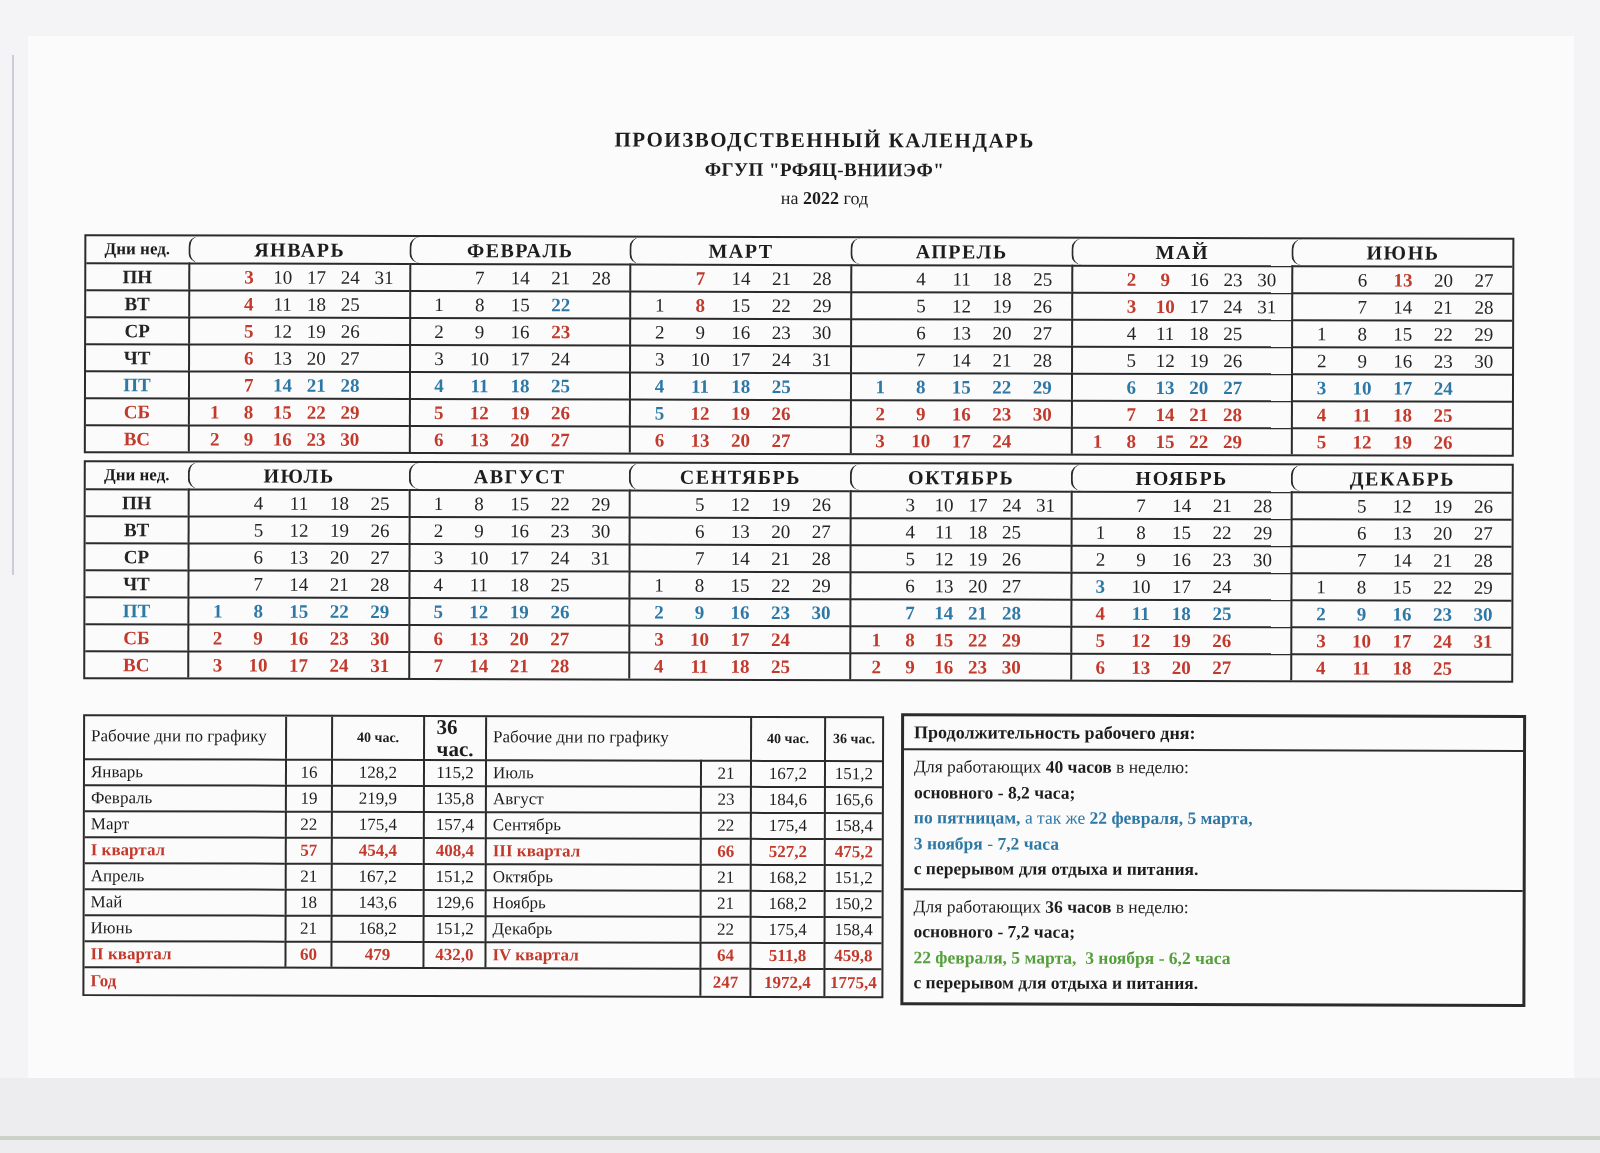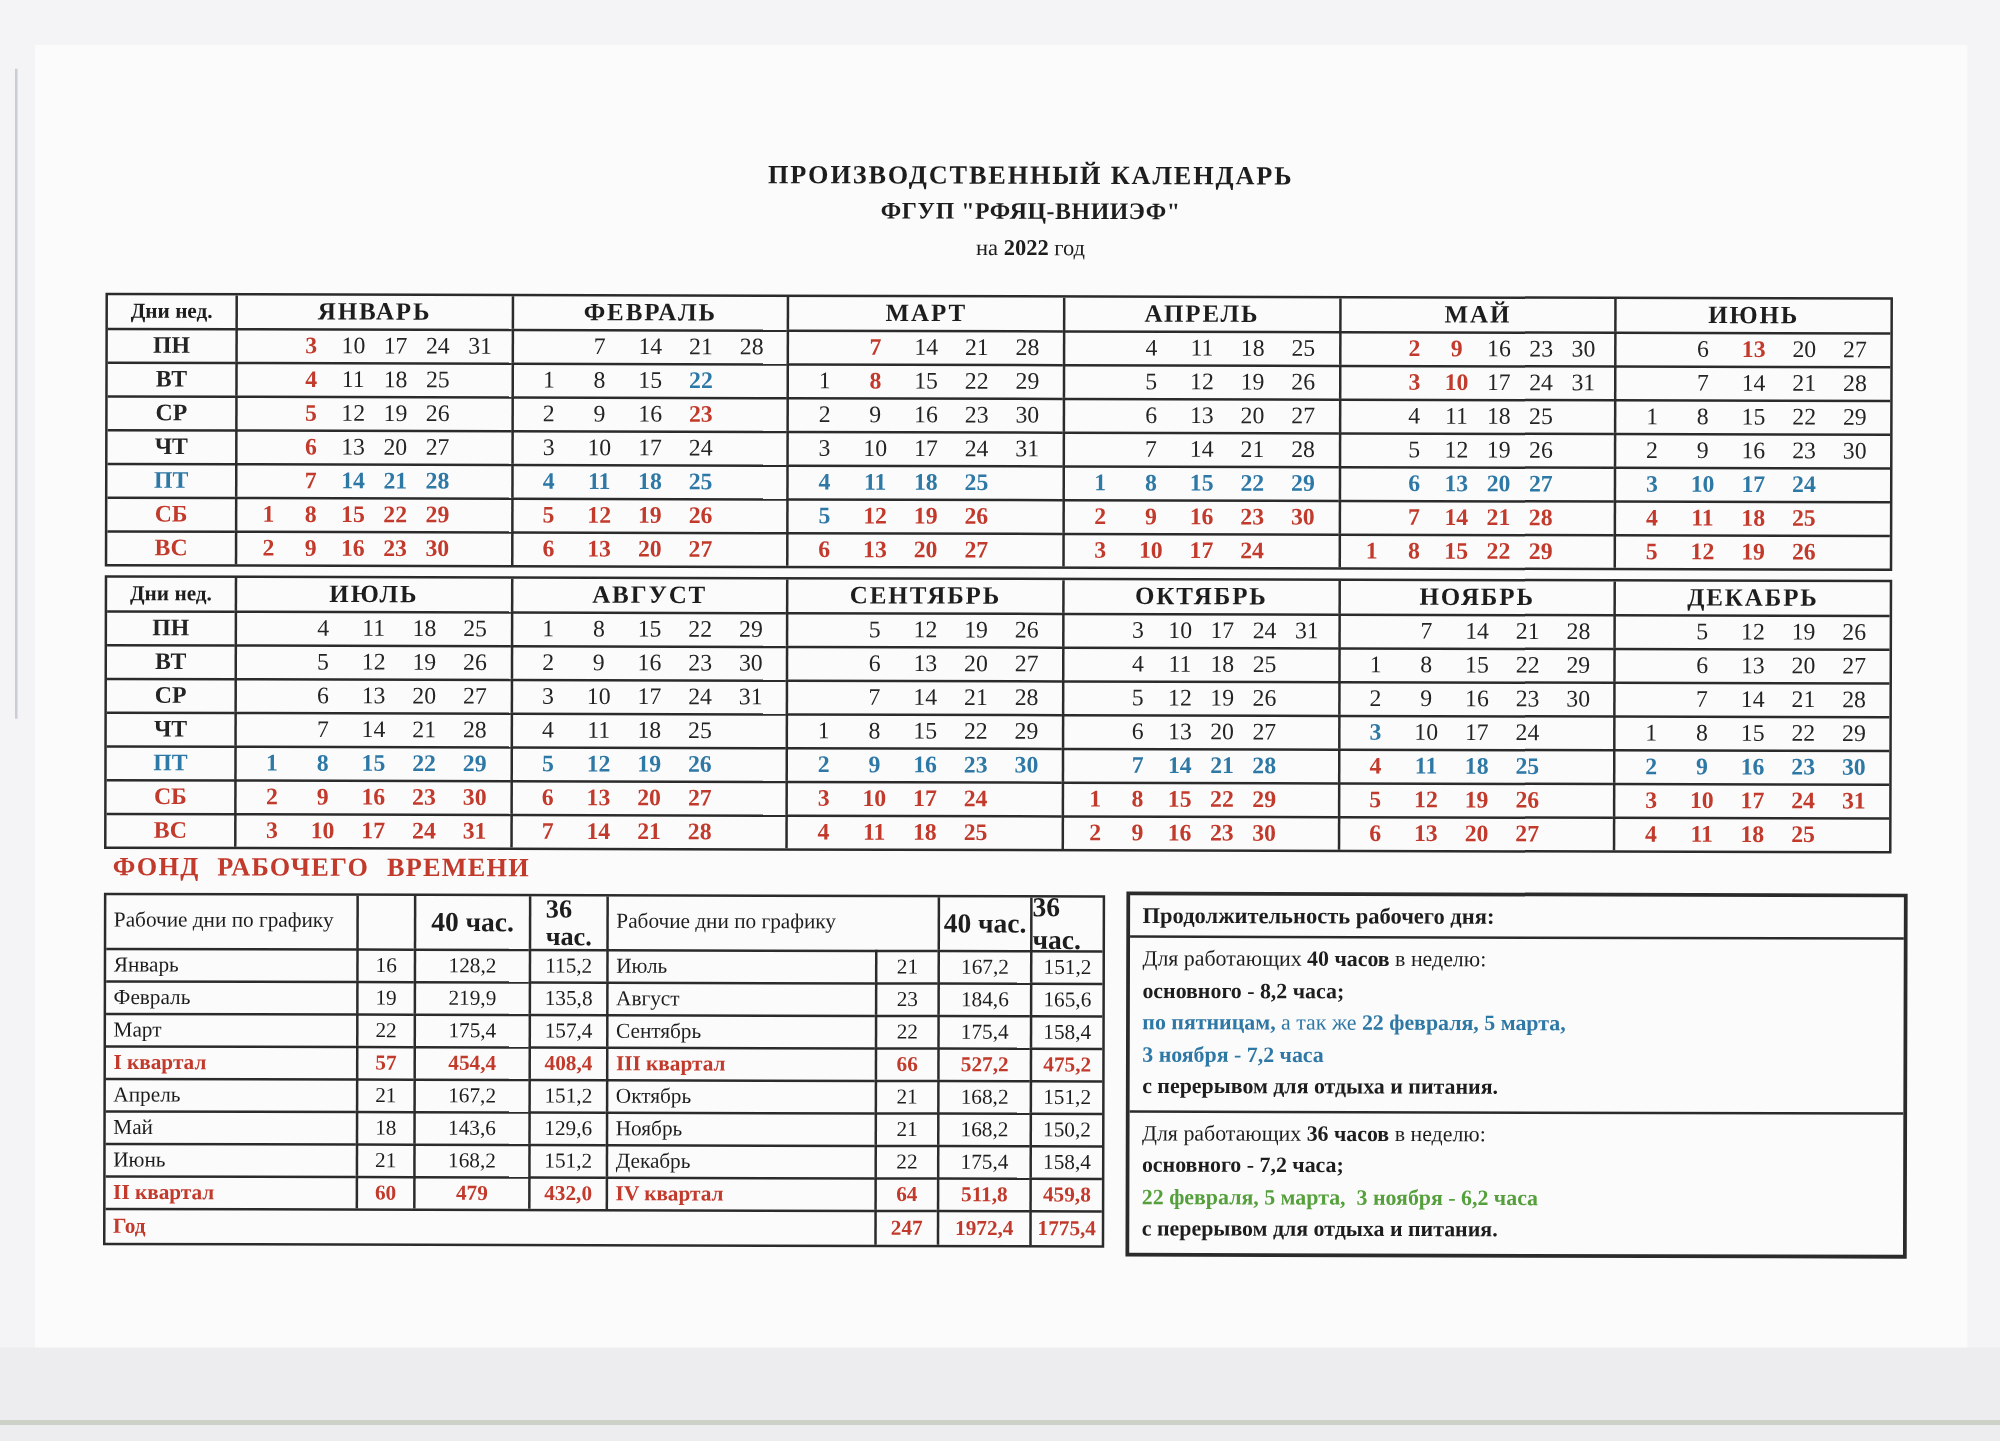--- a/index.html
+++ b/index.html
@@ -29,21 +29,21 @@
     position:absolute;left:85px;width:1430px;box-sizing:border-box;
     display:grid;grid-template-columns:102px repeat(6,1fr);
     grid-template-rows:26px repeat(7,27px);
     border:2px solid #2b2b2b;background:transparent;
   }
   #cal1{top:236px;}
   #cal2{top:462px;}
   .cal > .cell{border-left:2px solid #2b2b2b;border-top:2px solid #2b2b2b;
     display:flex;align-items:center;justify-content:center;overflow:hidden;}
   .cal > .cell:nth-child(7n+1){border-left:none;}
-  .cal > .cell:nth-child(-n+7){border-top:none;}
+  .cal > .cell:nth-child(-n+7){border-top:none;border-radius:10px;}
   .corner{font-size:17px;font-weight:700;}
   .mh{font-size:20px;font-weight:700;letter-spacing:1.5px;}
   .wd{font-size:19px;font-weight:700;}
   .mcell{padding:0;}
   .days{display:flex;width:100%;height:100%;align-items:center;padding:0 8px;box-sizing:border-box;}
   .slot{flex:1;text-align:center;font-size:19px;}
   .c-r{color:var(--red);font-weight:700;}
   .c-b{color:var(--blue);font-weight:700;}
   .c-k{color:var(--black);}
 
@@ -57,21 +57,21 @@
     grid-template-rows:42px repeat(8,26px) 28px;
     border:2px solid #2b2b2b;
   }
   .f{border-left:2px solid #2b2b2b;border-top:2px solid #2b2b2b;
      display:flex;align-items:center;justify-content:center;
      font-size:17px;overflow:hidden;box-sizing:border-box;}
   .f.nb-l{border-left:none;}
   .f.nb-t{border-top:none;}
   .fl{justify-content:flex-start;padding-left:6px;}
   .fh{align-items:flex-end;padding-bottom:12px;}
-  .fhn{font-weight:700;font-size:22px;align-items:center;}
+  .fhn{font-weight:700;font-size:14px;align-items:center;}
   .pre{white-space:pre-line;line-height:1.05;text-align:left;font-size:21px;}
   .q{color:var(--red);font-weight:700;}
 
   
   #info{position:absolute;left:903px;top:713px;width:625px;box-sizing:border-box;
     border:3px solid #2b2b2b;background:transparent;}
   .info-h{padding:6px 10px 5px;font-size:18px;font-weight:700;border-bottom:2px solid #2b2b2b;}
   .info-sec{padding:4px 10px 6px;}
   .info-sec.bb{border-bottom:2px solid #2b2b2b;}
   .info-line{font-size:17.5px;line-height:25.5px;white-space:pre-wrap;}
@@ -897,21 +897,20 @@
           <div class="days">
             <span class="slot c-r">4</span>
             <span class="slot c-r">11</span>
             <span class="slot c-r">18</span>
             <span class="slot c-r">25</span>
             <span class="slot"></span>
           </div>
         </div>
       </div>
 
-    <div id="fund-title">ФОНД РАБОЧЕГО ВРЕМЕНИ</div>
     <div id="fund">
         <div class="f fl fh nb-l nb-t">Рабочие дни по графику</div>
         <div class="f nb-t"></div>
         <div class="f fhn nb-t">40 час.</div>
         <div class="f fhn pre nb-t">36
 час.</div>
         <div class="f fl fh nb-t" style="grid-column: 5 / span 2;">Рабочие дни по графику</div>
         <div class="f fhn nb-t">40 час.</div>
         <div class="f fhn nb-t">36 час.</div>
         <div class="f fl nb-l">Январь</div>

